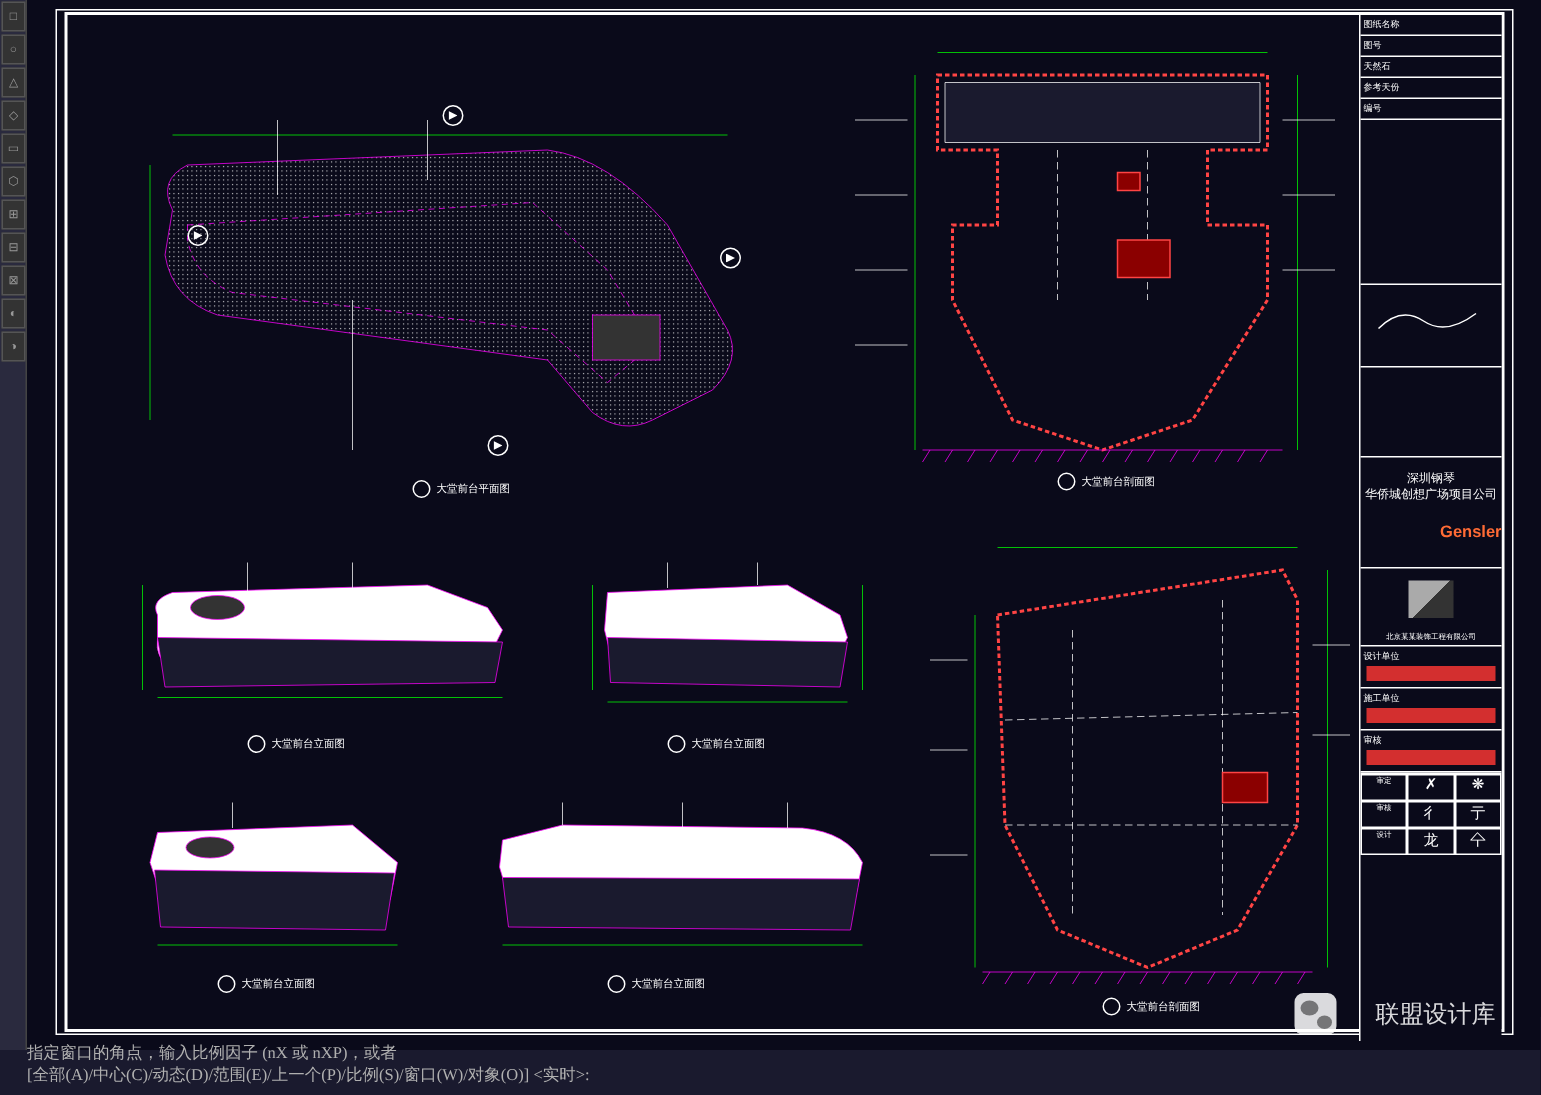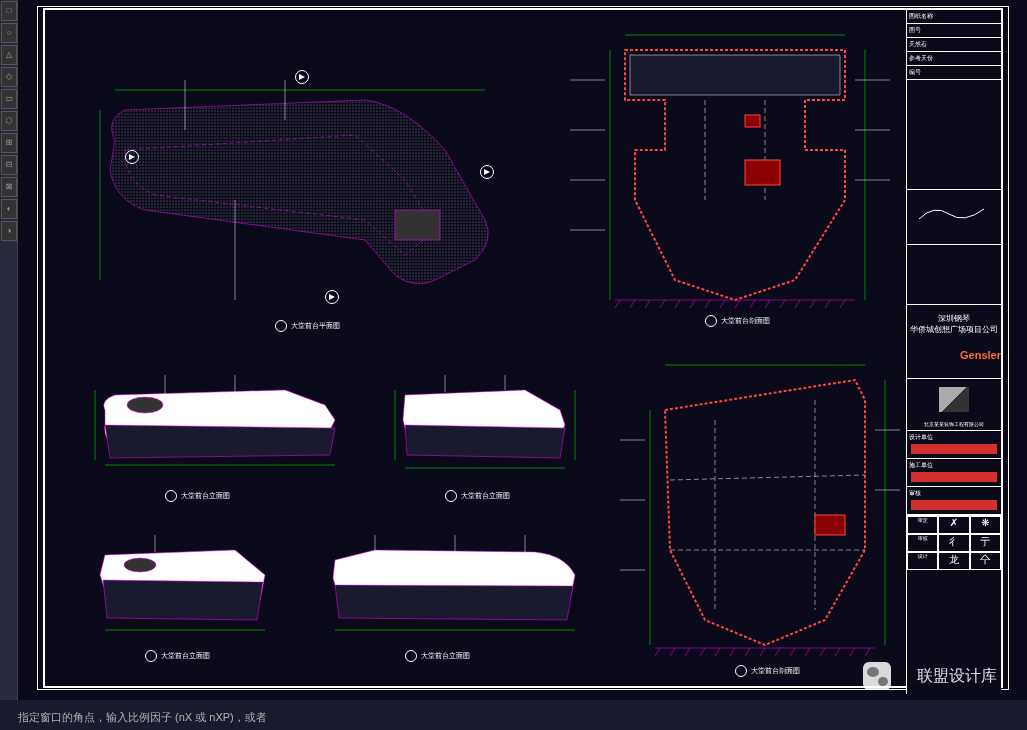--- a/index.html
+++ b/index.html
@@ -16,21 +16,21 @@
 .gensler{color:#ff6b35;font-size:11px;font-weight:bold;text-align:right;padding:6px 0}
 .logo-box{height:40px;display:flex;align-items:center;justify-content:center}
 .logo-tri{width:30px;height:25px;background:linear-gradient(135deg,#aaa 50%,#333 50%)}
 .redbar{background:#d32f2f;height:10px;margin:2px}
 .drawing-area{position:absolute;left:0;top:0;width:863px;height:676px}
 .view{position:absolute}
 .shape-fill{fill:#fff;stroke:#f0f;stroke-width:0.5}
 .section-red{fill:none;stroke:#f44;stroke-width:2;stroke-dasharray:3,2}
 .view-title{position:absolute;color:#fff;font-size:7px;display:flex;align-items:center;gap:4px}
 .view-title::before{content:"";width:10px;height:10px;border:1px solid #fff;border-radius:50%;display:inline-block}
-.cmd{position:absolute;left:18px;bottom:6px;color:#b0b0b0;font-size:11px;font-family:Liberation Sans, sans-serif;line-height:1.3}
+.cmd{position:absolute;left:18px;bottom:6px;color:#b0b0b0;font-size:11px;font-family:Liberation Serif, serif;line-height:1.3}
 .watermark{position:absolute;right:30px;bottom:40px;color:#fff;font-size:16px;display:flex;align-items:center;gap:26px;opacity:0.85}
 .wechat-icon{width:28px;height:28px;background:#fff;border-radius:6px;position:relative}
 .wechat-icon::before{content:"";position:absolute;left:4px;top:5px;width:12px;height:10px;background:#888;border-radius:50%}
 .wechat-icon::after{content:"";position:absolute;right:3px;bottom:4px;width:10px;height:9px;background:#888;border-radius:50%}
 .section-marker{position:absolute;width:14px;height:14px;border:1px solid #fff;border-radius:50%}
 .section-marker::after{content:"";position:absolute;left:3px;top:3px;width:6px;height:6px;background:#fff;clip-path:polygon(0 0,100% 50%,0 100%)}
 </style>
 </head>
 <body>
 
@@ -248,18 +248,19 @@
         <div style="border:0.5px solid #fff;height:18px;font-size:5px;color:#fff;text-align:center">设计</div>
         <div style="border:0.5px solid #fff;height:18px;font-size:10px;color:#fff;text-align:center">龙</div>
         <div style="border:0.5px solid #fff;height:18px;font-size:10px;color:#fff;text-align:center">㐃</div>
       </div>
     </div>
   </div>
 </div>
 
 <div class="cmd">
   <div>指定窗口的角点，输入比例因子 (nX 或 nXP)，或者</div>
+  <div>[全部(A)/中心(C)/动态(D)/范围(E)/上一个(P)/比例(S)/窗口(W)/对象(O)] &lt;实时&gt;:</div>
 </div>
 
 <div class="watermark">
   <div class="wechat-icon"></div>
   <span>联盟设计库</span>
 </div>
 
 </body></html>

